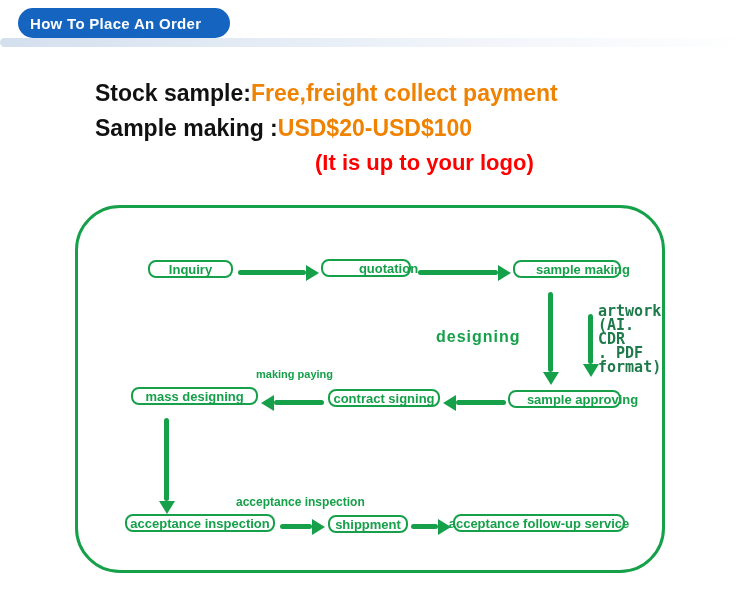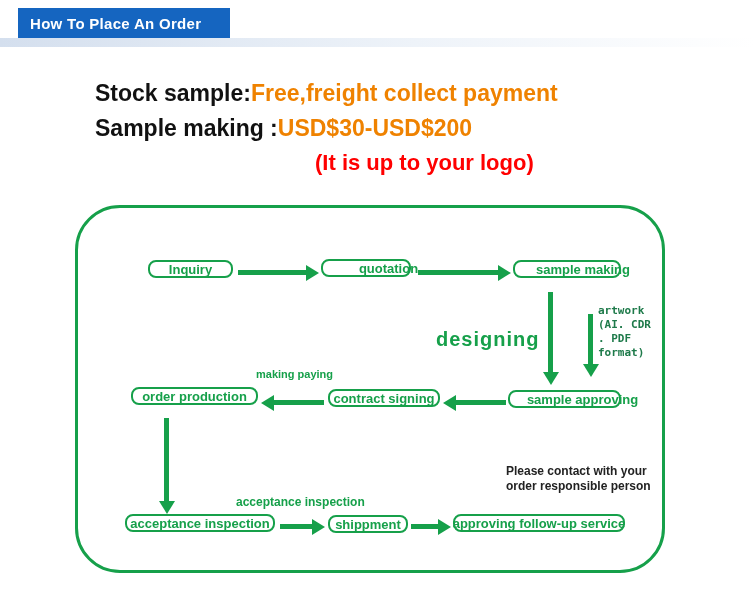--- a/index.html
+++ b/index.html
@@ -1,15 +1,15 @@
 <!DOCTYPE html>
 <html><head>
 <meta charset="utf-8">
 <style>
-  * { margin:0; padding:0; box-sizing:border-box; }
+  * { margin:0; padding:0; box-sizing:border-box;border-radius:18px; }
   html,body { background:#ffffff; font-family:"Liberation Sans", sans-serif; }
   .page {
     position:relative; width:755px; height:597px; background:#ffffff;
     overflow:hidden; margin:0 auto;
   }
 
   
   .banner {
     position:absolute; left:18px; top:8px; width:212px; height:30px;
     background:#1565c0; color:#ffffff; display:flex; align-items:center;
@@ -57,25 +57,25 @@
   .arr-d { width:5px; }
   .arr-d::after {
     content:""; position:absolute; top:100%; left:50%; transform:translateX(-50%);
     width:0; height:0; border-top:13px solid #16a04a;
     border-left:8px solid transparent; border-right:8px solid transparent;
   }
 
   
   .designing {
     position:absolute; left:358px; top:120px; color:#16a04a;
-    font-size:20px; font-weight:bold; letter-spacing:1px;
+    font-size:16px; font-weight:bold; letter-spacing:1px;
   }
   .artwork {
     position:absolute; left:520px; top:96px; color:#1e7a4a;
-    font-family:"DejaVu Sans Mono", monospace; font-size:11px; font-weight:bold;
+    font-family:"DejaVu Sans Mono", monospace; font-size:15px; font-weight:bold;
     line-height:14px; white-space:pre-line;
   }
   .deposit {
     position:absolute; left:178px; top:160px; color:#16a04a;
     font-size:11px; font-weight:bold; white-space:nowrap;
   }
   .acc-label {
     position:absolute; left:158px; top:287px; color:#16a04a;
     font-size:12px; font-weight:bold; white-space:nowrap;
   }
@@ -89,21 +89,21 @@
 
 <div class="page">
 
   <div class="banner">
     <span>How To Place An Order</span>
   </div>
   <div class="banner-strip"></div>
 
   <div class="pricing">
     <div class="line"><span>Stock sample:</span><span class="orange">Free,freight collect payment</span></div>
-    <div class="line"><span>Sample making :</span><span class="orange">USD$30-USD$200</span></div>
+    <div class="line"><span>Sample making :</span><span class="orange">USD$20-USD$100</span></div>
     <div class="logo-note">(It is up to your logo)</div>
   </div>
 
   <div class="flow">
 
     <div class="node" style="left:70px; top:52px; width:85px;">Inquiry</div>
     <div class="arr arr-r" style="left:160px; top:62px; width:68px;"></div>
     <div class="node" style="left:243px; top:51px; width:90px;padding-left:45px;">quotation</div>
     <div class="arr arr-r" style="left:340px; top:62px; width:80px;"></div>
     <div class="node" style="left:435px; top:52px; width:108px;padding-left:32px;">sample making</div>
@@ -114,27 +114,25 @@
     <div class="artwork">artwork
 (AI. CDR
 . PDF
 format)</div>
 
     <div class="node" style="left:430px; top:182px; width:113px;padding-left:36px;">sample approving</div>
     <div class="arr arr-l" style="left:378px; top:192px; width:50px;"></div>
     <div class="node" style="left:250px; top:181px; width:112px;">contract signing</div>
     <div class="deposit">making paying</div>
     <div class="arr arr-l" style="left:196px; top:192px; width:50px;"></div>
-    <div class="node" style="left:53px; top:179px; width:127px;">order production</div>
+    <div class="node" style="left:53px; top:179px; width:127px;">mass designing</div>
 
     <div class="arr arr-d" style="left:86px; top:210px; height:83px;"></div>
     <div class="acc-label">acceptance inspection</div>
-    <div class="contact">Please contact with your
-order responsible person</div>
 
     <div class="node" style="left:47px; top:306px; width:150px;">acceptance inspection</div>
     <div class="arr arr-r" style="left:202px; top:316px; width:32px;"></div>
     <div class="node" style="left:250px; top:307px; width:80px;">shippment</div>
     <div class="arr arr-r" style="left:333px; top:316px; width:27px;"></div>
-    <div class="node" style="left:375px; top:306px; width:172px;">approving follow-up service</div>
+    <div class="node" style="left:375px; top:306px; width:172px;">acceptance follow-up service</div>
 
   </div>
 </div>
 
 </body></html>

